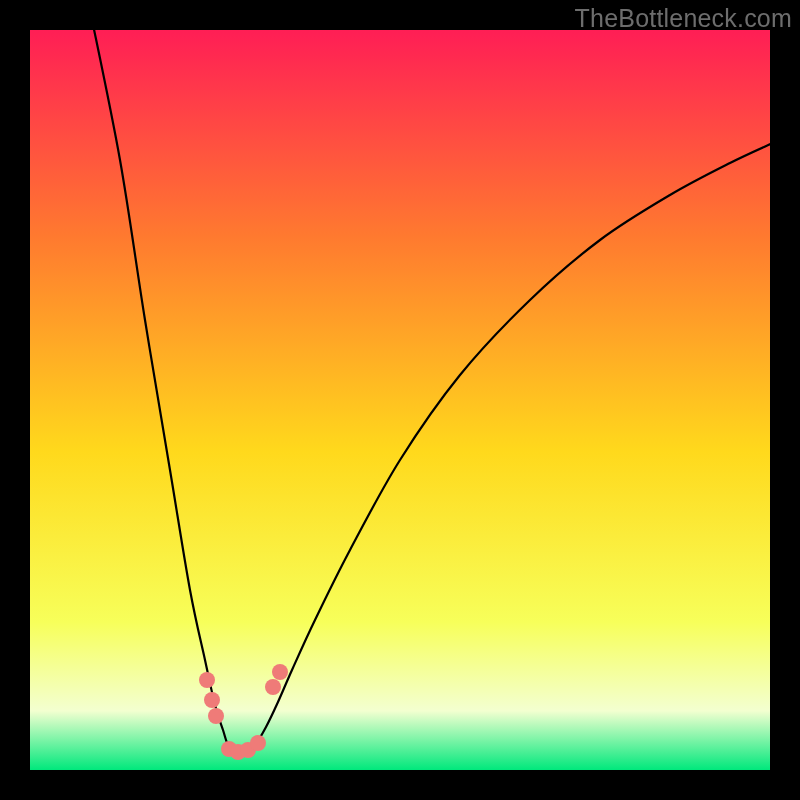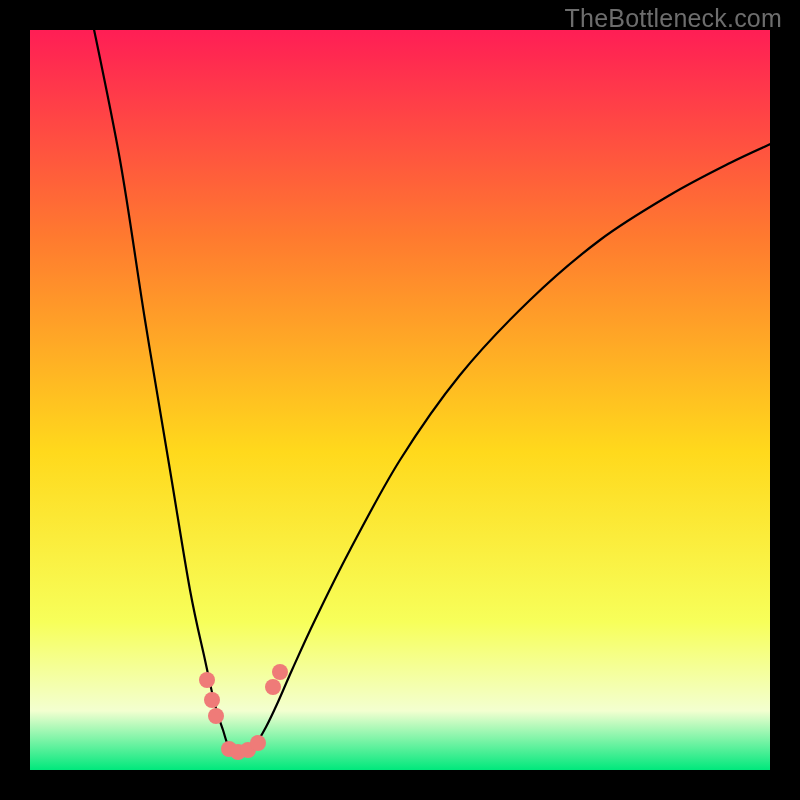--- a/index.html
+++ b/index.html
@@ -25,21 +25,21 @@
     height: 740px;
     overflow: hidden;
   }
   .gradient-bg {
     position: absolute;
     left: 0; top: 0; right: 0; bottom: 0;
   }
   .watermark {
     position: absolute;
     top: 4px;
-    right: 18px;
+    right: 8px;
     color: #6d6d6d;
     font-size: 25px;
     font-weight: 500;
     letter-spacing: 0.2px;
     user-select: none;
   }
   svg.curve {
     position: absolute;
     left: 0; top: 0;
     width: 740px;

